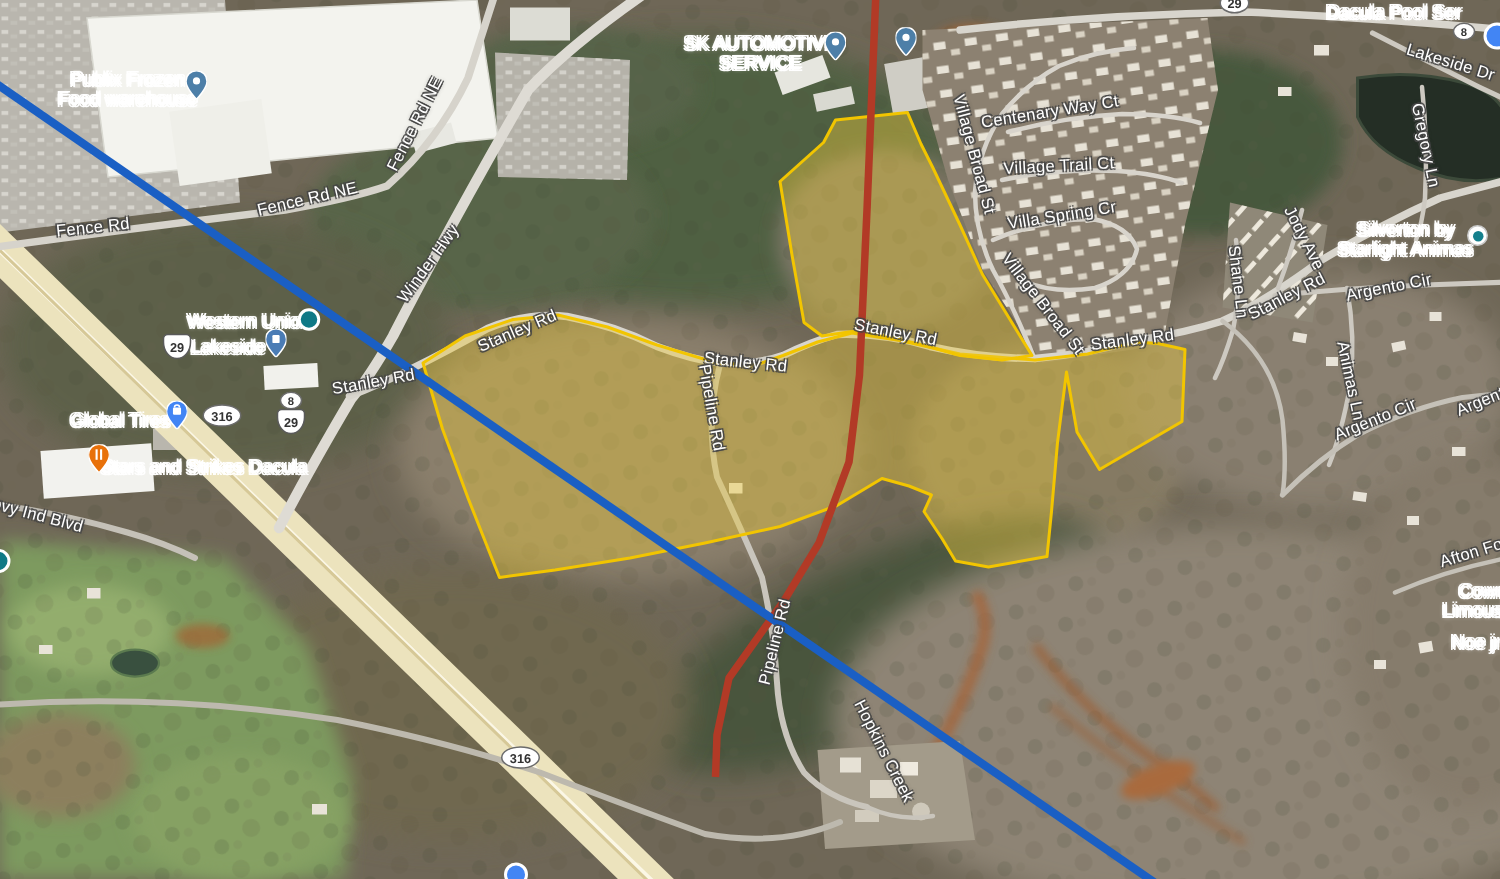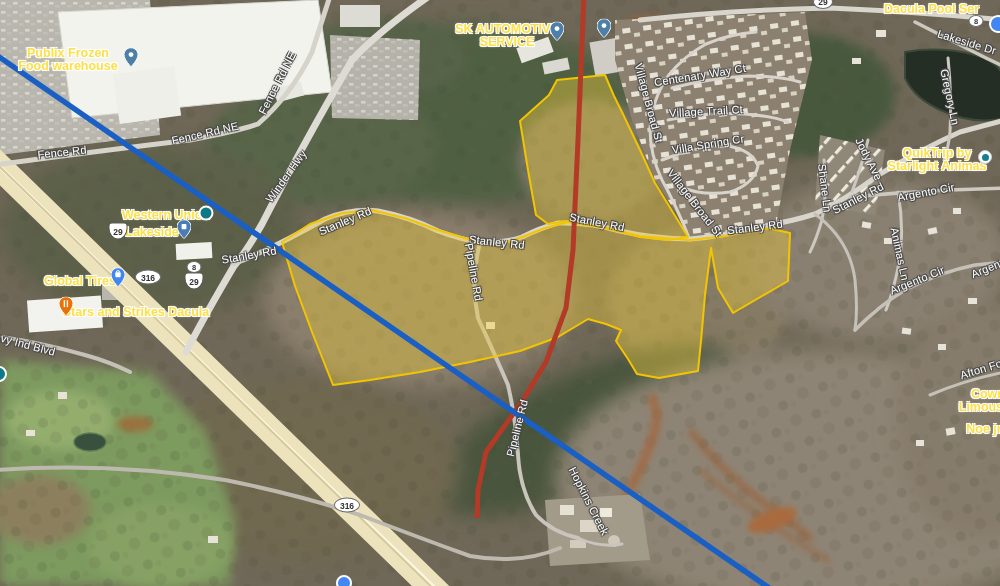--- a/index.html
+++ b/index.html
@@ -4,22 +4,22 @@
 <style>
   html,body{margin:0;padding:0;background:#222;}
   #map{position:relative;width:1000px;height:586px;overflow:hidden;
        font-family:"Liberation Sans",sans-serif;background:#6f6757;cursor:grab;}
   #base{position:absolute;left:0;top:0;z-index:0;}
   #labels{position:absolute;left:0;top:0;width:1000px;height:586px;z-index:3;}
   .rlabel{position:absolute;transform:translate(-50%,-50%) rotate(var(--r,0deg));
     font-size:11px;font-weight:500;color:#fff;white-space:nowrap;letter-spacing:.2px;
     text-shadow:-1px -1px 0 rgba(70,70,70,.9),1px -1px 0 rgba(70,70,70,.9),
                 -1px 1px 0 rgba(70,70,70,.9),1px 1px 0 rgba(70,70,70,.9),0 0 3px rgba(60,60,60,.8);}
-  .plabel{position:absolute;transform:translate(-50%,-50%);font-size:12.5px;font-weight:700;
-    color:#fde047;text-align:center;white-space:nowrap;line-height:1.02;
+  .plabel{position:absolute;transform:translate(-50%,-50%);font-size:12.5px;font-weight:400;
+    color:#ffffff;text-align:center;white-space:nowrap;line-height:1.02;
     text-shadow:-1px -1px 0 #fff,1px -1px 0 #fff,-1px 1px 0 #fff,1px 1px 0 #fff,0 0 3px #fff;}
   .plabel span{display:block;}
   .plabel.la{transform:translate(0,-50%);text-align:left;}
   .pin{position:absolute;transform:translate(-50%,-62%);z-index:3;}
   .dotpin{position:absolute;transform:translate(-50%,-50%);border-radius:50%;z-index:3;}
   .shield{position:absolute;transform:translate(-50%,-50%);background:#fff;color:#333;
     font-size:8.5px;font-weight:700;display:flex;align-items:center;justify-content:center;z-index:3;}
   .us{width:17px;height:15px;border:1.6px solid #5a5a5a;border-radius:4px 4px 60% 60%/4px 4px 80% 80%;}
   .oval{border:1.5px solid #6b6b6b;border-radius:50%;}
 </style>
@@ -202,21 +202,21 @@
     <div class="rlabel" style="left:981px;top:369px;--r:-17deg">Afton Fo</div>
     <div class="rlabel" style="left:967px;top:42px;--r:17deg">Lakeside Dr</div>
     <div class="rlabel" style="left:950px;top:97px;--r:78deg">Gregory Ln</div>
     <div class="rlabel" style="left:700px;top:75px;--r:-9deg">Centenary Way Ct</div>
     <div class="rlabel" style="left:649px;top:103px;--r:75deg">Village Broad St</div>
     <div class="rlabel" style="left:706px;top:111px;--r:-3deg">Village Trail Ct</div>
     <div class="rlabel" style="left:708px;top:144px;--r:-9deg">Villa Spring Cr</div>
     <div class="rlabel" style="left:695px;top:203px;--r:52deg">Village Broad St</div>
     <div class="rlabel" style="left:25px;top:344px;--r:15deg">ovy Ind Blvd</div>
 
-    <div class="plabel" style="left:68px;top:60px">
+    <div class="plabel" style="left:85px;top:60px">
         <span>Publix Frozen</span>
         <span>Food warehouse</span>
       </div>
     <div class="plabel" style="left:507px;top:36px">
         <span>SK AUTOMOTIVE</span>
         <span>SERVICE</span>
       </div>
     <div class="plabel la" style="left:884px;top:9px">
         <span>Dacula Pool Ser</span>
       </div>
@@ -226,21 +226,21 @@
     <div class="plabel" style="left:152px;top:232px">
         <span>Lakeside</span>
       </div>
     <div class="plabel" style="left:80px;top:281px">
         <span>Global Tires</span>
       </div>
     <div class="plabel" style="left:136px;top:312px">
         <span>Stars and Strikes Dacula</span>
       </div>
     <div class="plabel" style="left:937px;top:160px">
-        <span>QuikTrip by</span>
+        <span>Silverton by</span>
         <span>Starlight Animas</span>
       </div>
     <div class="plabel" style="left:990px;top:401px">
         <span>Cowry</span>
         <span>Limousine</span>
       </div>
     <div class="plabel" style="left:984px;top:429px">
         <span>Noe jr</span>
       </div>
 

